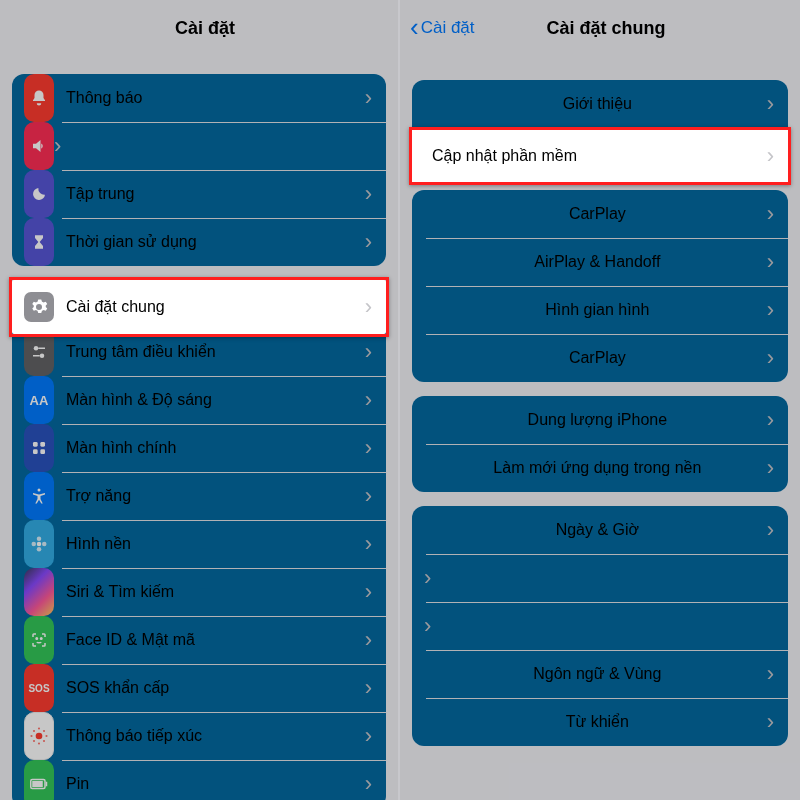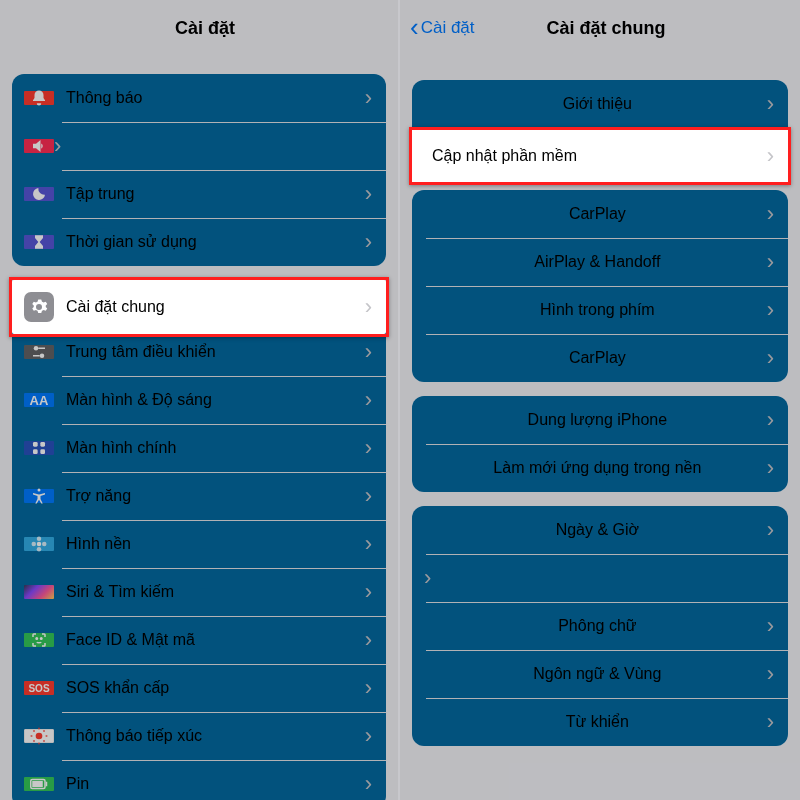--- a/index.html
+++ b/index.html
@@ -9,21 +9,21 @@
   .pane.left { border-right: 2px solid #c8c8cc; }
   .dim { position:absolute; inset:0; background: rgba(0,0,0,0.22); pointer-events:none; z-index: 50; }
   .header { height: 56px; display:flex; align-items:center; justify-content:center; position:relative;padding-left:12px; }
   .header-title { font-weight:600; font-size:18px; color:#000; }
   .back { position:absolute; left:10px; top:0; height:56px; display:flex; align-items:center; color:#007aff; font-size:17px; gap:2px; cursor:pointer; }
   .back .chev { font-size:26px; line-height:1; transform: translateY(-1px); }
   .group { margin: 14px 12px 0 12px; background:#0369a1; border-radius:12px; overflow:hidden; }
   .row { display:flex; align-items:center; height:48px; padding-left:12px; position:relative; cursor:pointer; }
   .row + .row::before { content:""; position:absolute; left:50px; right:0; top:0; height:1px; background:#e4e4e8; }
   .row.noicon + .row.noicon::before { left:14px; }
-  .row .icon { width:30px; height:14px; border-radius:1px; display:flex; align-items:center; justify-content:center; color:#fff; font-size:16px; font-weight:700; flex-shrink:0; }
+  .row .icon { width:30px; height:48px; border-radius:10px; display:flex; align-items:center; justify-content:center; color:#fff; font-size:16px; font-weight:700; flex-shrink:0; }
   .row .label { flex:1; margin-left:12px; font-size:16px; color:#000; white-space:nowrap; overflow:hidden; text-overflow:ellipsis; }
   .row.noicon .label { margin-left:4px;text-align:center; }
   .row .disc { color:#c5c5c9; font-size:22px; padding-right:14px; font-weight:300; }
   .highlight-box { position:absolute; border:3px solid #ff1e1e; box-shadow:0 1px 4px rgba(0,0,0,0.35); z-index:60; pointer-events:none; }
   
   .bg-red{background:#ff3b30;text-align:center;} .bg-pink{background:#ff2d55;} .bg-indigo{background:#5856d6;}
   .bg-gray{background:#8e8e93;} .bg-darkgray{background:#636366;} .bg-blue{background:#007aff;} .bg-deepblue{background:#2a52be;}
   .bg-teal{background:#32ade6;} .bg-green{background:#34c759;}
   svg{display:block;}
   
@@ -234,21 +234,21 @@
     <div class="group">
       <div class="row noicon">
           <div class="label">CarPlay</div>
           <div class="disc">›</div>
         </div>
       <div class="row noicon">
           <div class="label">AirPlay &amp; Handoff</div>
           <div class="disc">›</div>
         </div>
       <div class="row noicon">
-          <div class="label">Hình trong phím</div>
+          <div class="label">Hình gian hình</div>
           <div class="disc">›</div>
         </div>
       <div class="row noicon">
           <div class="label">CarPlay</div>
           <div class="disc">›</div>
         </div>
     </div>
 
     <div class="group">
       <div class="row noicon">
@@ -263,21 +263,20 @@
 
     <div class="group">
       <div class="row noicon">
           <div class="label">Ngày &amp; Giờ</div>
           <div class="disc">›</div>
         </div>
       <div class="row noicon">
           <div class="disc">›</div>
         </div>
       <div class="row noicon">
-          <div class="label">Phông chữ</div>
           <div class="disc">›</div>
         </div>
       <div class="row noicon">
           <div class="label">Ngôn ngữ &amp; Vùng</div>
           <div class="disc">›</div>
         </div>
       <div class="row noicon">
           <div class="label">Từ khiển</div>
           <div class="disc">›</div>
         </div>

